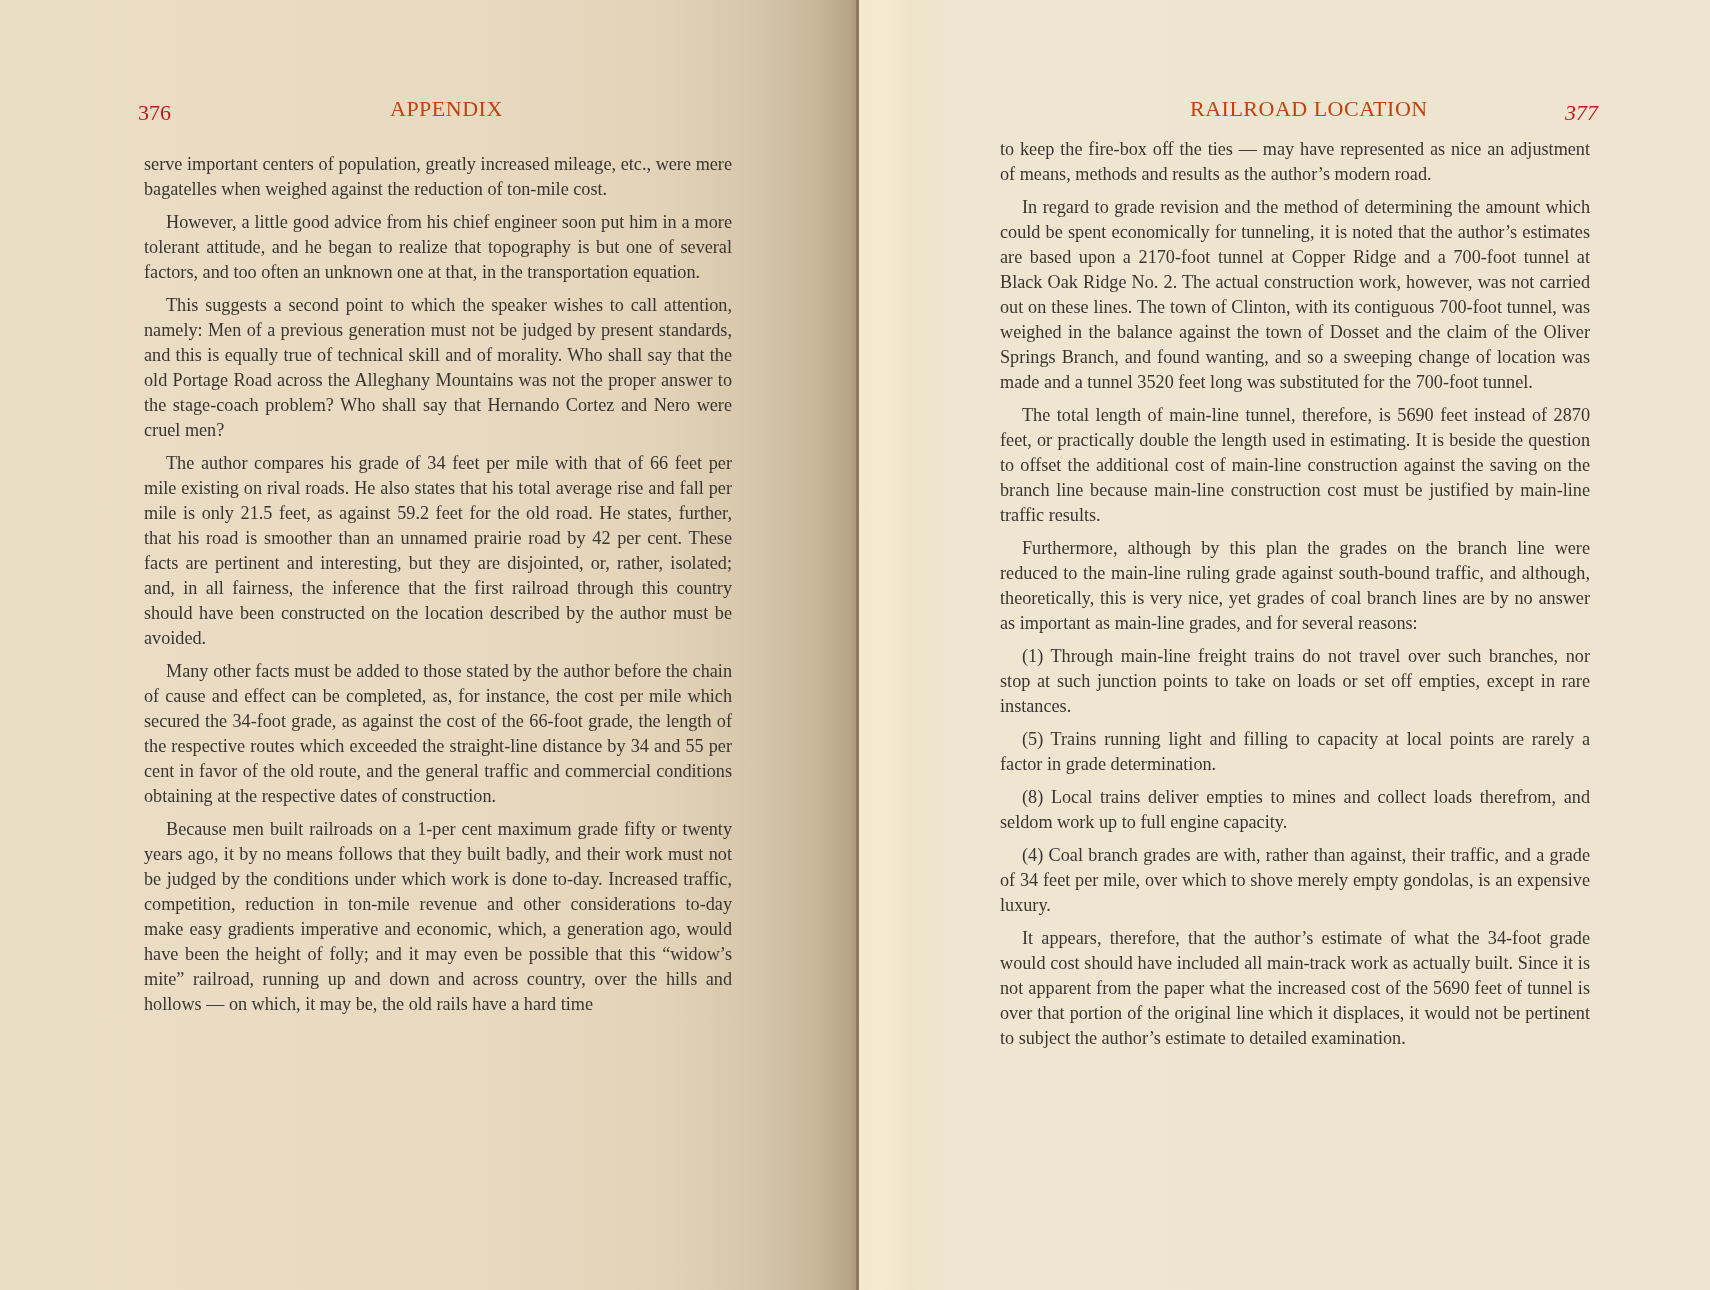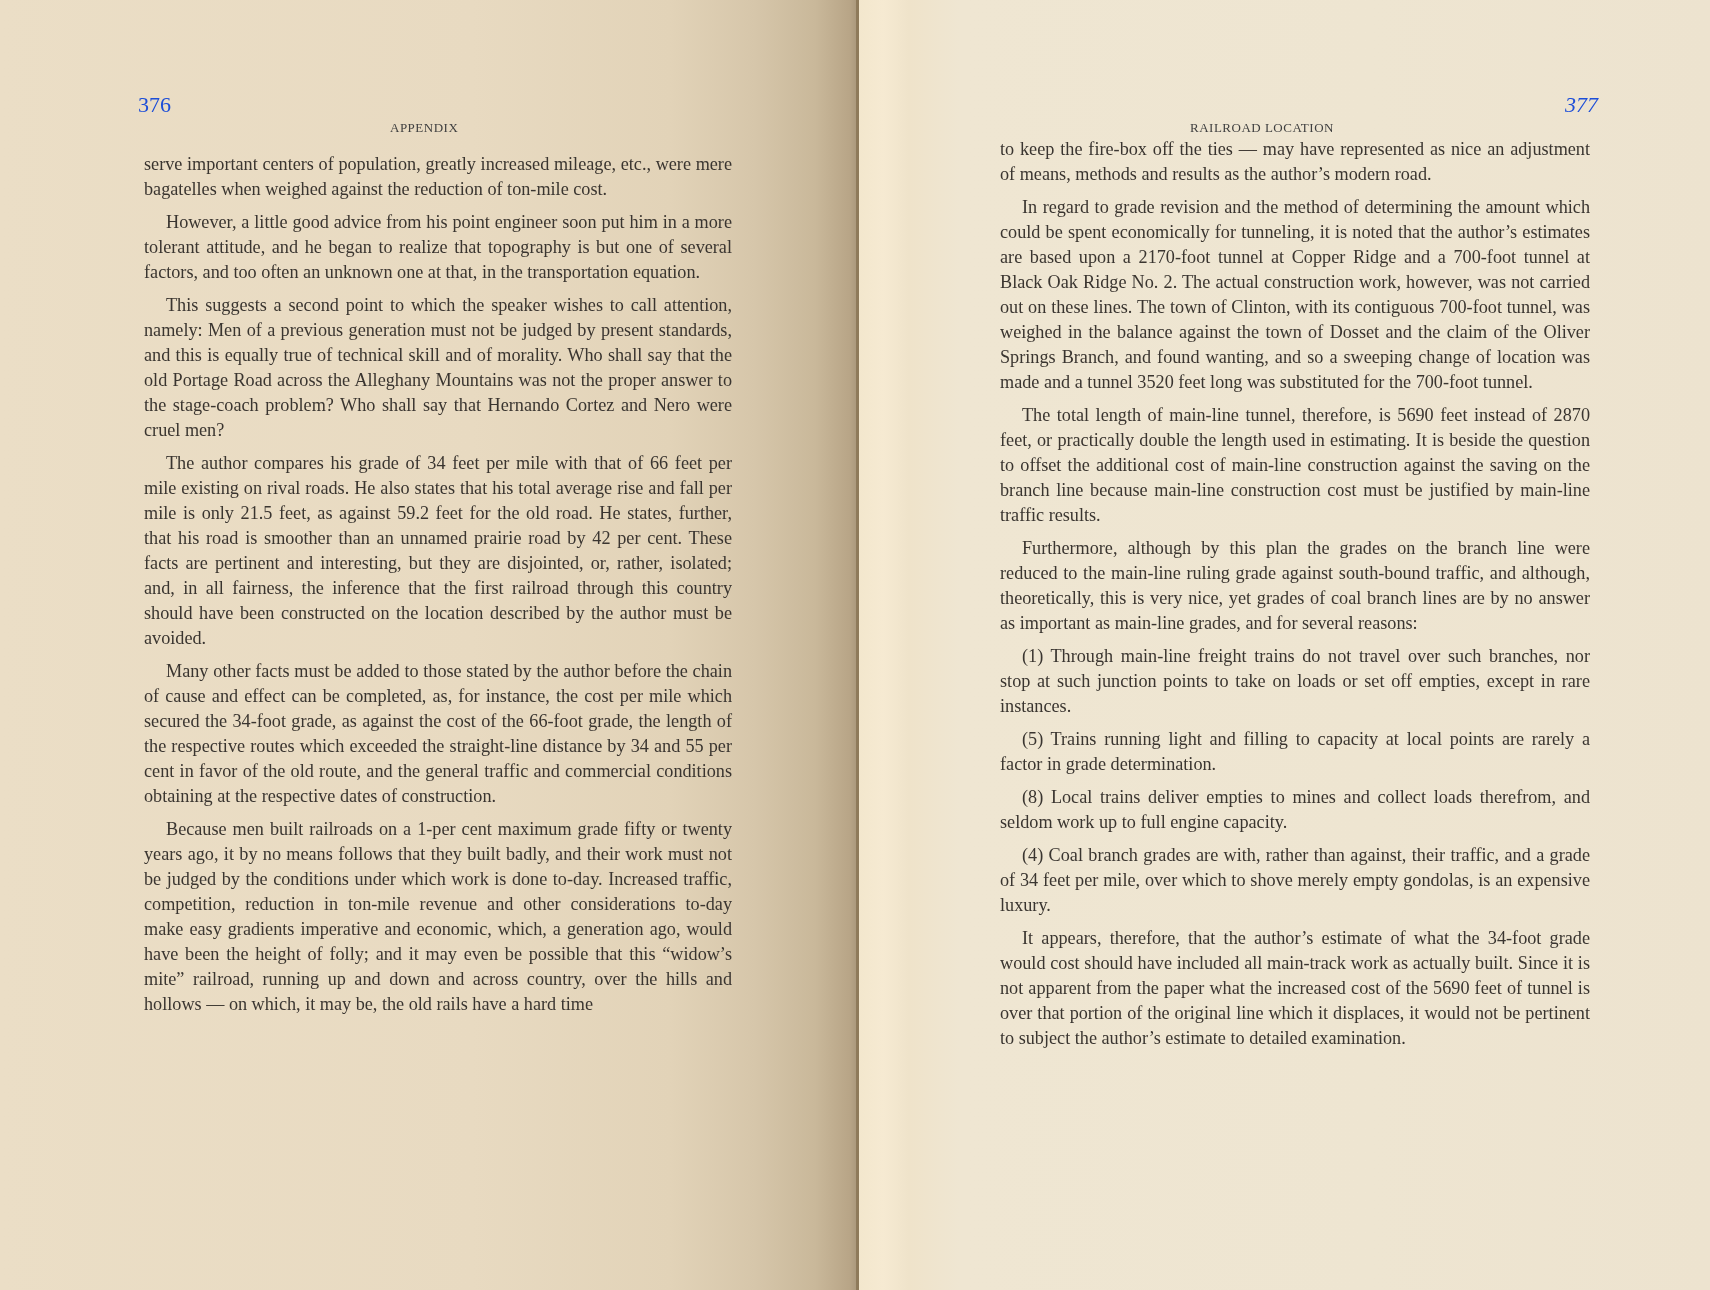--- a/index.html
+++ b/index.html
@@ -17,25 +17,24 @@
   }
   .page-right {
     width: 852px;
     background: linear-gradient(to right, #f3e7cd 0%, #f6ead2 3%, #efe3ca 6%, #efe6d2 12%, #eee5d1 60%, #ede3cf 100%);
   }
   .gutter {
     position: absolute; left: 856px; top: 0; width: 3px; height: 1290px;
     background: #8e7a5a;
   }
   .running-head {
-    position: absolute; top: 96px; font-size: 13px; letter-spacing: 0.5px;
-    color: #404040;
-    margin-top: 24px;
+    position: absolute; top: 96px; font-size: 22px; letter-spacing: 0.5px;
+    color: #c2410c;
   }
-  .page-num { position: absolute; top: 92px; font-size: 22px; color: #1d4ed8; }
+  .page-num { position: absolute; top: 100px; font-size: 22px; color: #b91c1c; }
   .left .page-num { left: 138px; }
   .left .running-head { left: 390px; }
   .right .running-head { left: 1190px; }
   .right .page-num { left: 1565px; font-style: italic; }
   .text-block { position: absolute; font-size: 18.2px; line-height: 25px; text-align: justify; }
   .left .text-block { left: 136px; top: 144px; width: 604px; }
   .right .text-block { left: 992px; top: 129px; width: 606px; }
   .para { margin: 8px; text-indent: 22px; }
   .para.cont { text-indent: 0; }
 </style>
@@ -45,21 +44,21 @@
 <div class="spread">
   <div class="page page-left"></div>
   <div class="page page-right"></div>
   <div class="gutter"></div>
 
   <div class="left">
     <div class="page-num">376</div>
     <div class="running-head">APPENDIX</div>
     <div class="text-block">
       <p class="para cont">serve important centers of population, greatly increased mileage, etc., were mere bagatelles when weighed against the reduction of ton-mile cost.</p>
-      <p class="para">However, a little good advice from his point engineer soon put him in a more tolerant attitude, and he began to realize that topography is but one of several factors, and too often an unknown one at that, in the transportation equation.</p>
+      <p class="para">However, a little good advice from his chief engineer soon put him in a more tolerant attitude, and he began to realize that topography is but one of several factors, and too often an unknown one at that, in the transportation equation.</p>
       <p class="para">This suggests a second point to which the speaker wishes to call attention, namely: Men of a previous generation must not be judged by present standards, and this is equally true of technical skill and of morality. Who shall say that the old Portage Road across the Alleghany Mountains was not the proper answer to the stage-coach problem? Who shall say that Hernando Cortez and Nero were cruel men?</p>
       <p class="para">The author compares his grade of 34 feet per mile with that of 66 feet per mile existing on rival roads. He also states that his total average rise and fall per mile is only 21.5 feet, as against 59.2 feet for the old road. He states, further, that his road is smoother than an unnamed prairie road by 42 per cent. These facts are pertinent and interesting, but they are disjointed, or, rather, isolated; and, in all fairness, the inference that the first railroad through this country should have been constructed on the location described by the author must be avoided.</p>
       <p class="para">Many other facts must be added to those stated by the author before the chain of cause and effect can be completed, as, for instance, the cost per mile which secured the 34-foot grade, as against the cost of the 66-foot grade, the length of the respective routes which exceeded the straight-line distance by 34 and 55 per cent in favor of the old route, and the general traffic and commercial conditions obtaining at the respective dates of construction.</p>
       <p class="para">Because men built railroads on a 1-per cent maximum grade fifty or twenty years ago, it by no means follows that they built badly, and their work must not be judged by the conditions under which work is done to-day. Increased traffic, competition, reduction in ton-mile revenue and other considerations to-day make easy gradients imperative and economic, which, a generation ago, would have been the height of folly; and it may even be possible that this “widow’s mite” railroad, running up and down and across country, over the hills and hollows — on which, it may be, the old rails have a hard time</p>
     </div>
   </div>
 
   <div class="right">
     <div class="running-head">RAILROAD LOCATION</div>
     <div class="page-num">377</div>

